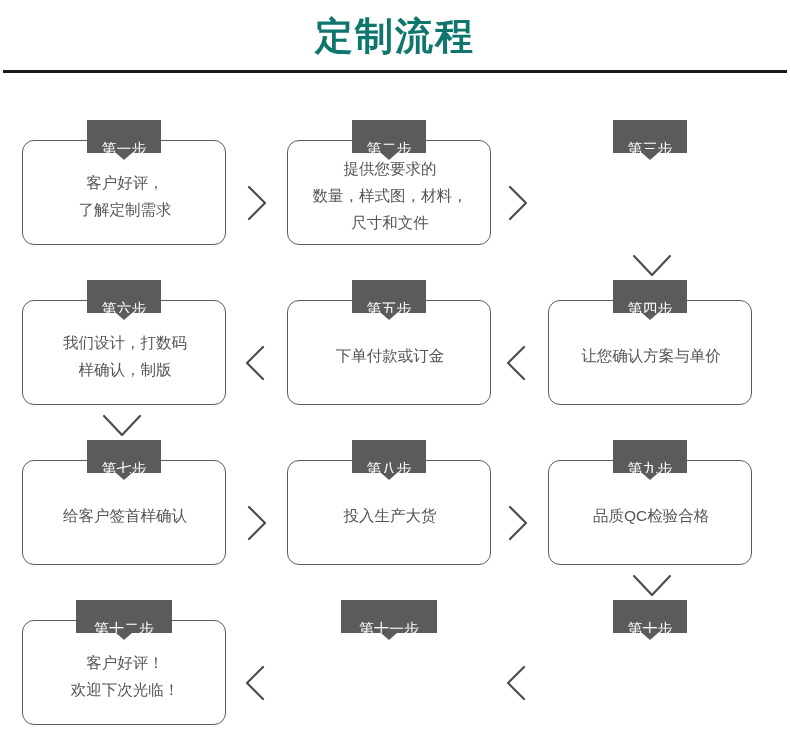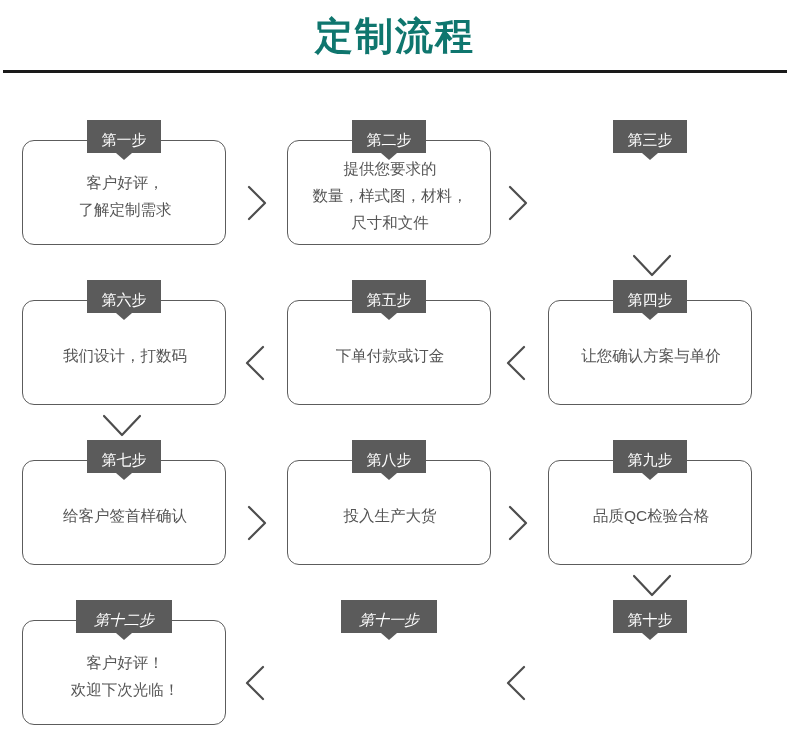--- a/index.html
+++ b/index.html
@@ -103,42 +103,42 @@
   }
 
   
   .badge {
     position: absolute;
     top: 0px;
     left: 50%;
     transform: translateX(-50%);
     height: 33px;
     min-width: 74px;
-    padding: 3px 12px;
+    padding: 12px 12px;
     background: #5b5b5b;
     color: #ffffff;
     font-size: 15px;
     line-height: 33px;
     text-align: center;
     white-space: nowrap;
     z-index: 3;
   }
   .badge::after {
     content: "";
     position: absolute;
     left: 50%;
     bottom: -7px;
     transform: translateX(-50%);
     width: 0;
     height: 0;
     border-left: 8px solid transparent;
     border-right: 8px solid transparent;
     border-top: 7px solid #5b5b5b;
   }
-  .badge.wide { min-width: 96px; font-style: italic; }
+  .badge.wide { min-width: 96px; }
 
   
   .conn {
     position: absolute;
     color: #4d4d4d;
   }
   .conn svg { display: block; }
 
   .conn-h { top: 53px; width: 40px; height: 60px; }
   .conn-h.gap-0 { left: 236px; }
@@ -203,20 +203,21 @@
         </svg>
     </div>
   </div>
 
   <div class="row row-1">
 
     <div class="cell cell-0">
       <div class="card">
         <div class="card-body">
           <div class="card-line">我们设计，打数码</div>
+          <div class="card-line">样确认，制版</div>
         </div>
       </div>
       <div class="badge">第六步</div>
     </div>
 
     <div class="conn conn-h gap-0">
       <svg width="40" height="60" viewBox="0 0 40 60" fill="none" stroke="currentColor" stroke-width="2.2" stroke-linecap="round" stroke-linejoin="round">
           <polyline points="27,14 11,30 27,46"></polyline>
         </svg>
     </div>

